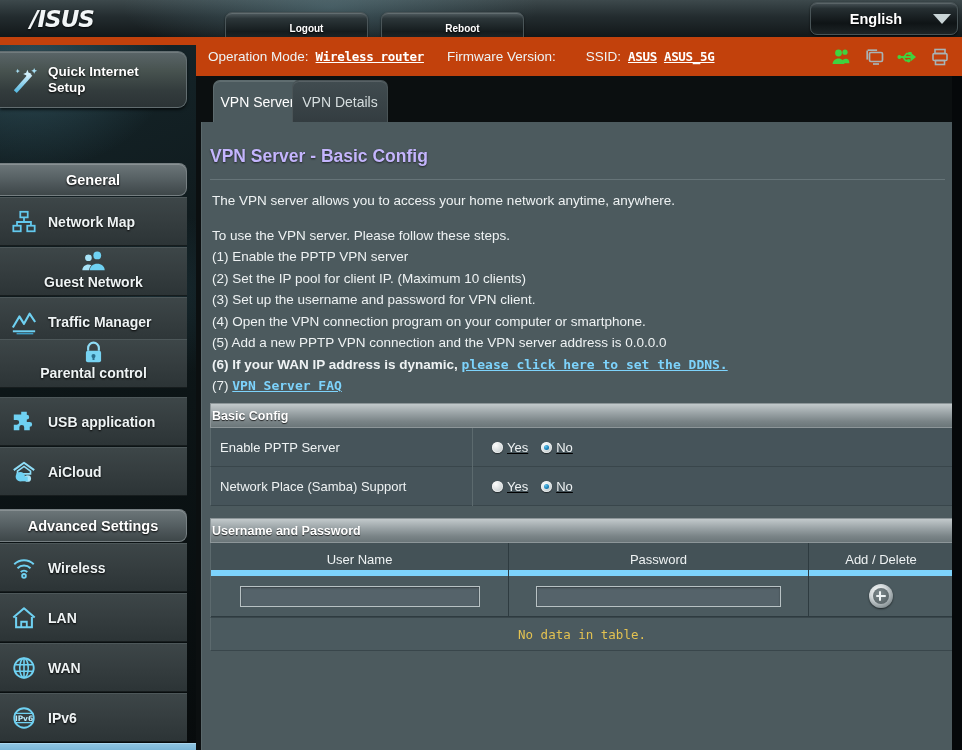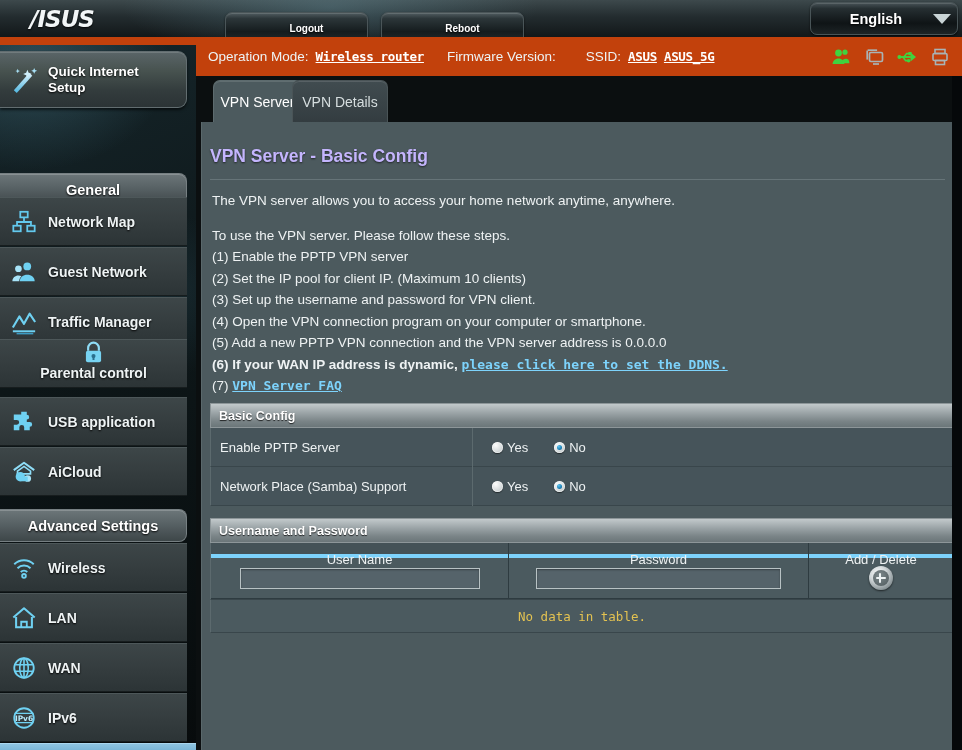--- a/index.html
+++ b/index.html
@@ -103,21 +103,21 @@
 
   .sec-head {
     position:absolute; left:0; width:187px; height:33px;
     border-radius:0 8px 8px 0;
     background: linear-gradient(180deg, #6c7679 0%, #5a6467 40%, #495255 75%, #3e4749 100%);
     border:1px solid #767f82; border-left:none;
     box-shadow: inset 0 1px 0 rgba(255,255,255,.2);
     display:flex; align-items:center; justify-content:center;
     color:#fff; font-weight:bold; font-size:14.5px; text-shadow:0 1px 2px #000;
   }
-  #sec-general { top:128px; }
+  #sec-general { top:118px; }
   #sec-advanced { top:464px; }
 
   .navitem {
     position:absolute; left:0; width:187px; height:49px;
     background: linear-gradient(180deg, #3d4648 0%, #353d3f 50%, #2c3436 100%);
     border-top:1px solid #4d5759; border-bottom:1px solid #171d1e;
     display:flex; align-items:center; cursor:pointer;
   }
   .navitem .ni-icon { width:48px; display:flex; align-items:center; justify-content:center; }
   .navitem .ni-label { color:#eef3f4; font-weight:bold; font-size:14px; text-shadow:0 1px 2px #000; }
@@ -164,49 +164,49 @@
   .step-bold { font-weight:bold; }
   .link-mono {
     font-family:"DejaVu Sans Mono", monospace; font-size:13px;
     font-weight:bold; text-decoration:underline; color:#7dd3fc; cursor:pointer;
     letter-spacing:0px;
   }
 
   
   .sect { position:absolute; left:8px; width:744px; }
   .sect-head {
-    height:25px; display:flex; align-items:center; padding-left:8px;
+    height:25px; display:flex; align-items:center; padding-left:1px;
     background: linear-gradient(180deg, #c2c9cb 0%, #9aa3a6 40%, #7a8487 75%, #6b7679 100%);
     color:#ffffff; font-size:12.5px; font-weight:bold;
     text-shadow:0 1px 1px rgba(0,0,0,.75);
     border:1px solid #8d9699;
   }
   .cfg-row {
     display:flex; height:39px; align-items:center;
     background:#46545a; border-left:1px solid #5c6a6e; border-right:1px solid #5c6a6e;
     border-bottom:1px solid #39464b;
   }
   .cfg-label { width:262px; padding-left:9px; font-size:13px; color:#eef2f3;
     border-right:1px solid #5c6a6e; height:39px; display:flex; align-items:center; }
-  .cfg-ctl { flex:1; padding-left:19px; display:flex; align-items:center; gap:26px; }
+  .cfg-ctl { flex:1; padding-left:19px; display:flex; align-items:center; gap:13px;text-decoration:underline; }
   .radio-wrap { display:flex; align-items:center; gap:4px; cursor:pointer; font-size:13px; color:#eef2f3; }
   .radio {
     width:11px; height:11px; border-radius:50%;
     background: radial-gradient(circle at 35% 30%, #fdfdfd 0%, #d7dcdd 55%, #a7b0b2 100%);
     box-shadow: inset 0 0 0 1px rgba(255,255,255,.55), 0 1px 1px rgba(0,0,0,.5);
     display:flex; align-items:center; justify-content:center;
   }
   .radio.on { background: radial-gradient(circle at 35% 30%, #f6fafb 0%, #dfe5e6 45%, #9fa9ab 100%); }
   .radio.on::after { content:""; width:5px; height:5px; border-radius:50%;
     background: radial-gradient(circle at 35% 30%, #5fc4ee 0%, #1b7fb5 60%, #0c5f8d 100%); }
 
   
   .tbl { border-left:1px solid #5c6a6e; border-right:1px solid #5c6a6e;
          border-bottom:1px solid #39464b; }
-  .tbl-head { display:flex; height:15px; background:#445257; border-bottom:4px solid #7dd3fc; }
+  .tbl-head { display:flex; height:33px; background:#445257; border-bottom:6px solid #7dd3fc; }
   .th { display:flex; align-items:center; justify-content:center;
         font-size:13px; color:#eef2f3; height:33px; }
   .th.c1 { width:298px; border-right:1px solid #2e3b40; }
   .th.c2 { width:300px; border-right:1px solid #2e3b40; }
   .th.c3 { flex:1; }
   .tbl-row { display:flex; height:41px; background:#4b5a5f; align-items:center;
              border-bottom:1px solid #2e3b40; }
   .td { display:flex; align-items:center; justify-content:center; height:41px; }
   .td.c1 { width:298px; border-right:1px solid #2e3b40; }
   .td.c2 { width:300px; border-right:1px solid #2e3b40; }
@@ -332,21 +332,21 @@
         <svg viewBox="0 0 28 28" width="26" height="26">
             <rect x="10" y="3" width="8" height="6" fill="none" stroke="#63c9ee" stroke-width="1.9"></rect>
             <rect x="2.5" y="18" width="8" height="6" fill="none" stroke="#63c9ee" stroke-width="1.9"></rect>
             <rect x="17.5" y="18" width="8" height="6" fill="none" stroke="#63c9ee" stroke-width="1.9"></rect>
             <path d="M14 9v5M6.5 18v-4h15v4" stroke="#63c9ee" stroke-width="1.9" fill="none"></path>
           </svg>
       </div>
       <div class="ni-label">Network Map</div>
     </div>
 
-    <div class="navitem" style="top:202px;">
+    <div class="navitem" style="top:202px;flex-direction:column;">
       <div class="ni-icon">
         <svg viewBox="0 0 28 28" width="26" height="26">
             <circle cx="17.5" cy="8" r="4.2" fill="#6fd1f2"></circle>
             <path d="M9.5 24c0-4.4 3.6-7 8-7s8 2.6 8 7z" fill="#6fd1f2"></path>
             <circle cx="8" cy="10.5" r="3.6" fill="#a8e4f8"></circle>
             <path d="M1.5 24c0-3.9 2.9-6.3 6.5-6.3 1.3 0 2.4.3 3.3.8-1.6 1.4-2.5 3.3-2.5 5.5z" fill="#a8e4f8"></path>
           </svg>
       </div>
       <div class="ni-label">Guest Network</div>
     </div>

